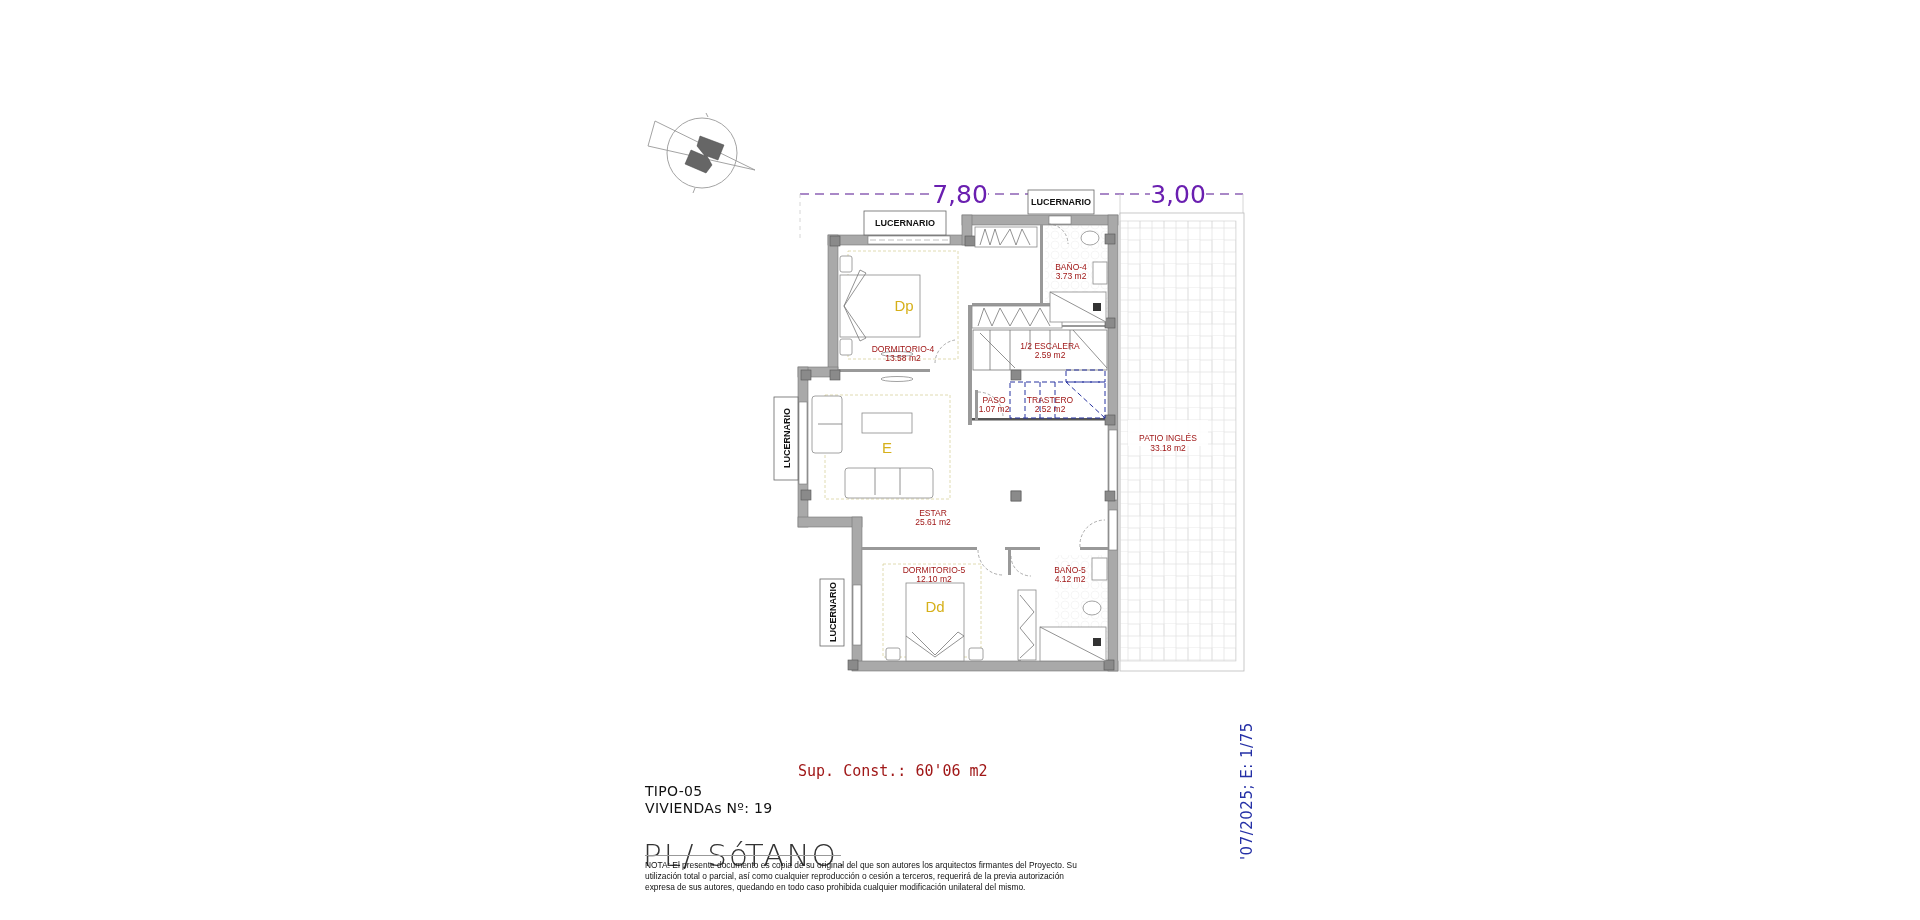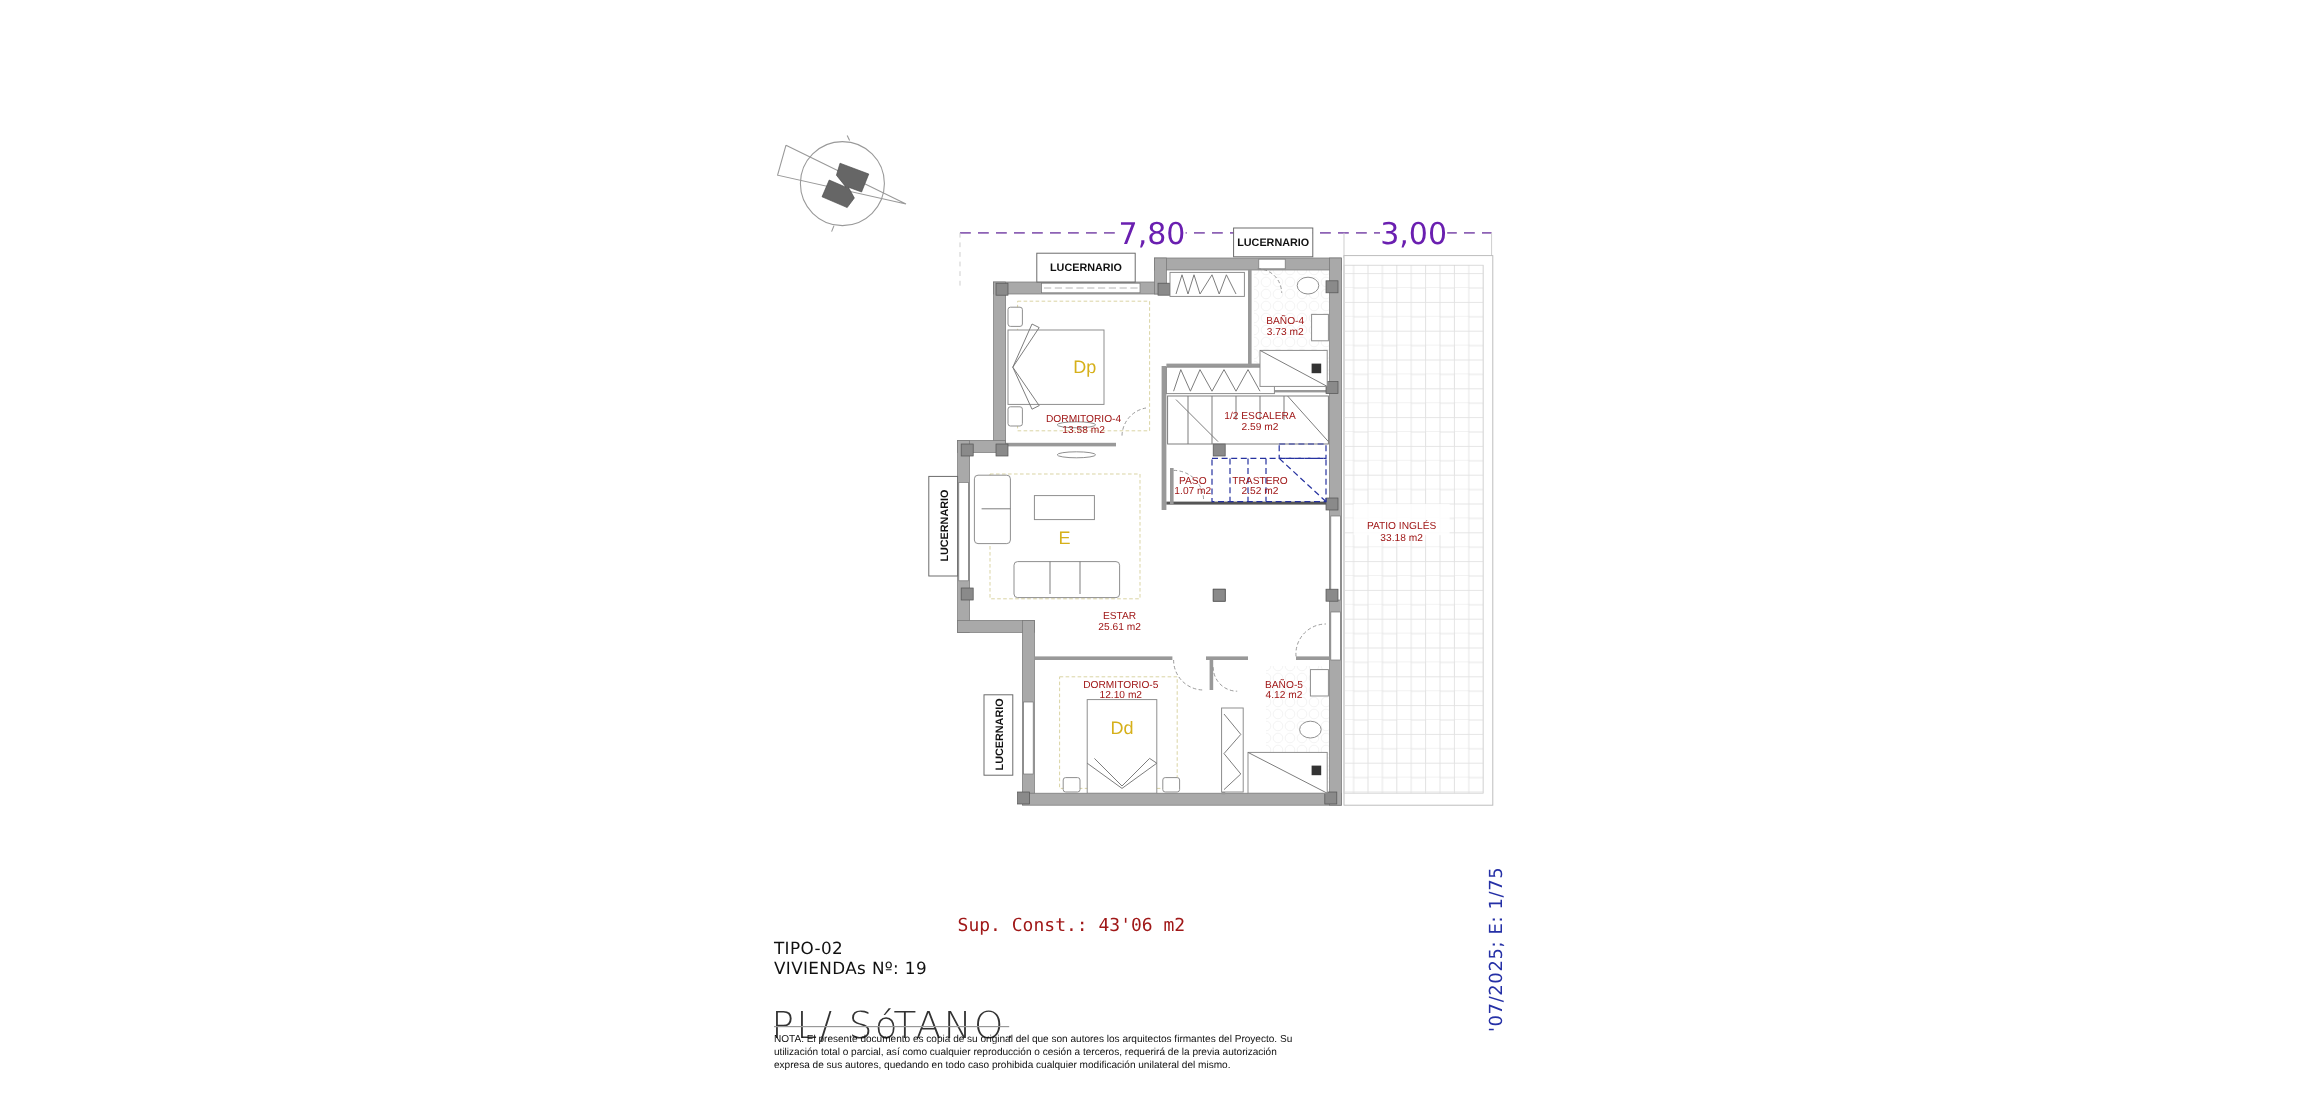--- a/index.html
+++ b/index.html
@@ -255,21 +255,21 @@
     <rect class="furn" x="1092" y="558" width="15" height="22"></rect>
     <ellipse class="furn" cx="1092" cy="608" rx="9" ry="7"></ellipse>
     <rect class="furn" x="1040" y="627" width="66" height="34"></rect>
     <line class="thin" x1="1040" y1="627" x2="1106" y2="661"></line>
     <rect x="1093" y="638" width="8" height="8" fill="#333"></rect>
     <text class="room-label" x="1070" y="573">BAÑO-5</text>
     <text class="room-label" x="1070" y="582">4.12 m2</text>
   </g>
 </svg>
 
-<div class="sup-const">Sup. Const.: 43'06 m2</div>
+<div class="sup-const">Sup. Const.: 60'06 m2</div>
 <div class="tipo">
-  <div>TIPO-02</div>
+  <div>TIPO-05</div>
   <div>VIVIENDAs Nº: 19</div>
 </div>
 <div class="title">PL/ SóTANO.</div>
 <div class="title-rule"></div>
 <div class="nota">NOTA: El presente documento es copia de su original del que son autores los arquitectos firmantes del Proyecto. Su utilización total o parcial, así como cualquier reproducción o cesión a terceros, requerirá  de la previa autorización expresa de sus autores, quedando en todo caso prohibida cualquier modificación unilateral del mismo.</div>
 <div class="date-scale">'07/2025; E: 1/75</div>
 
 </body></html>

